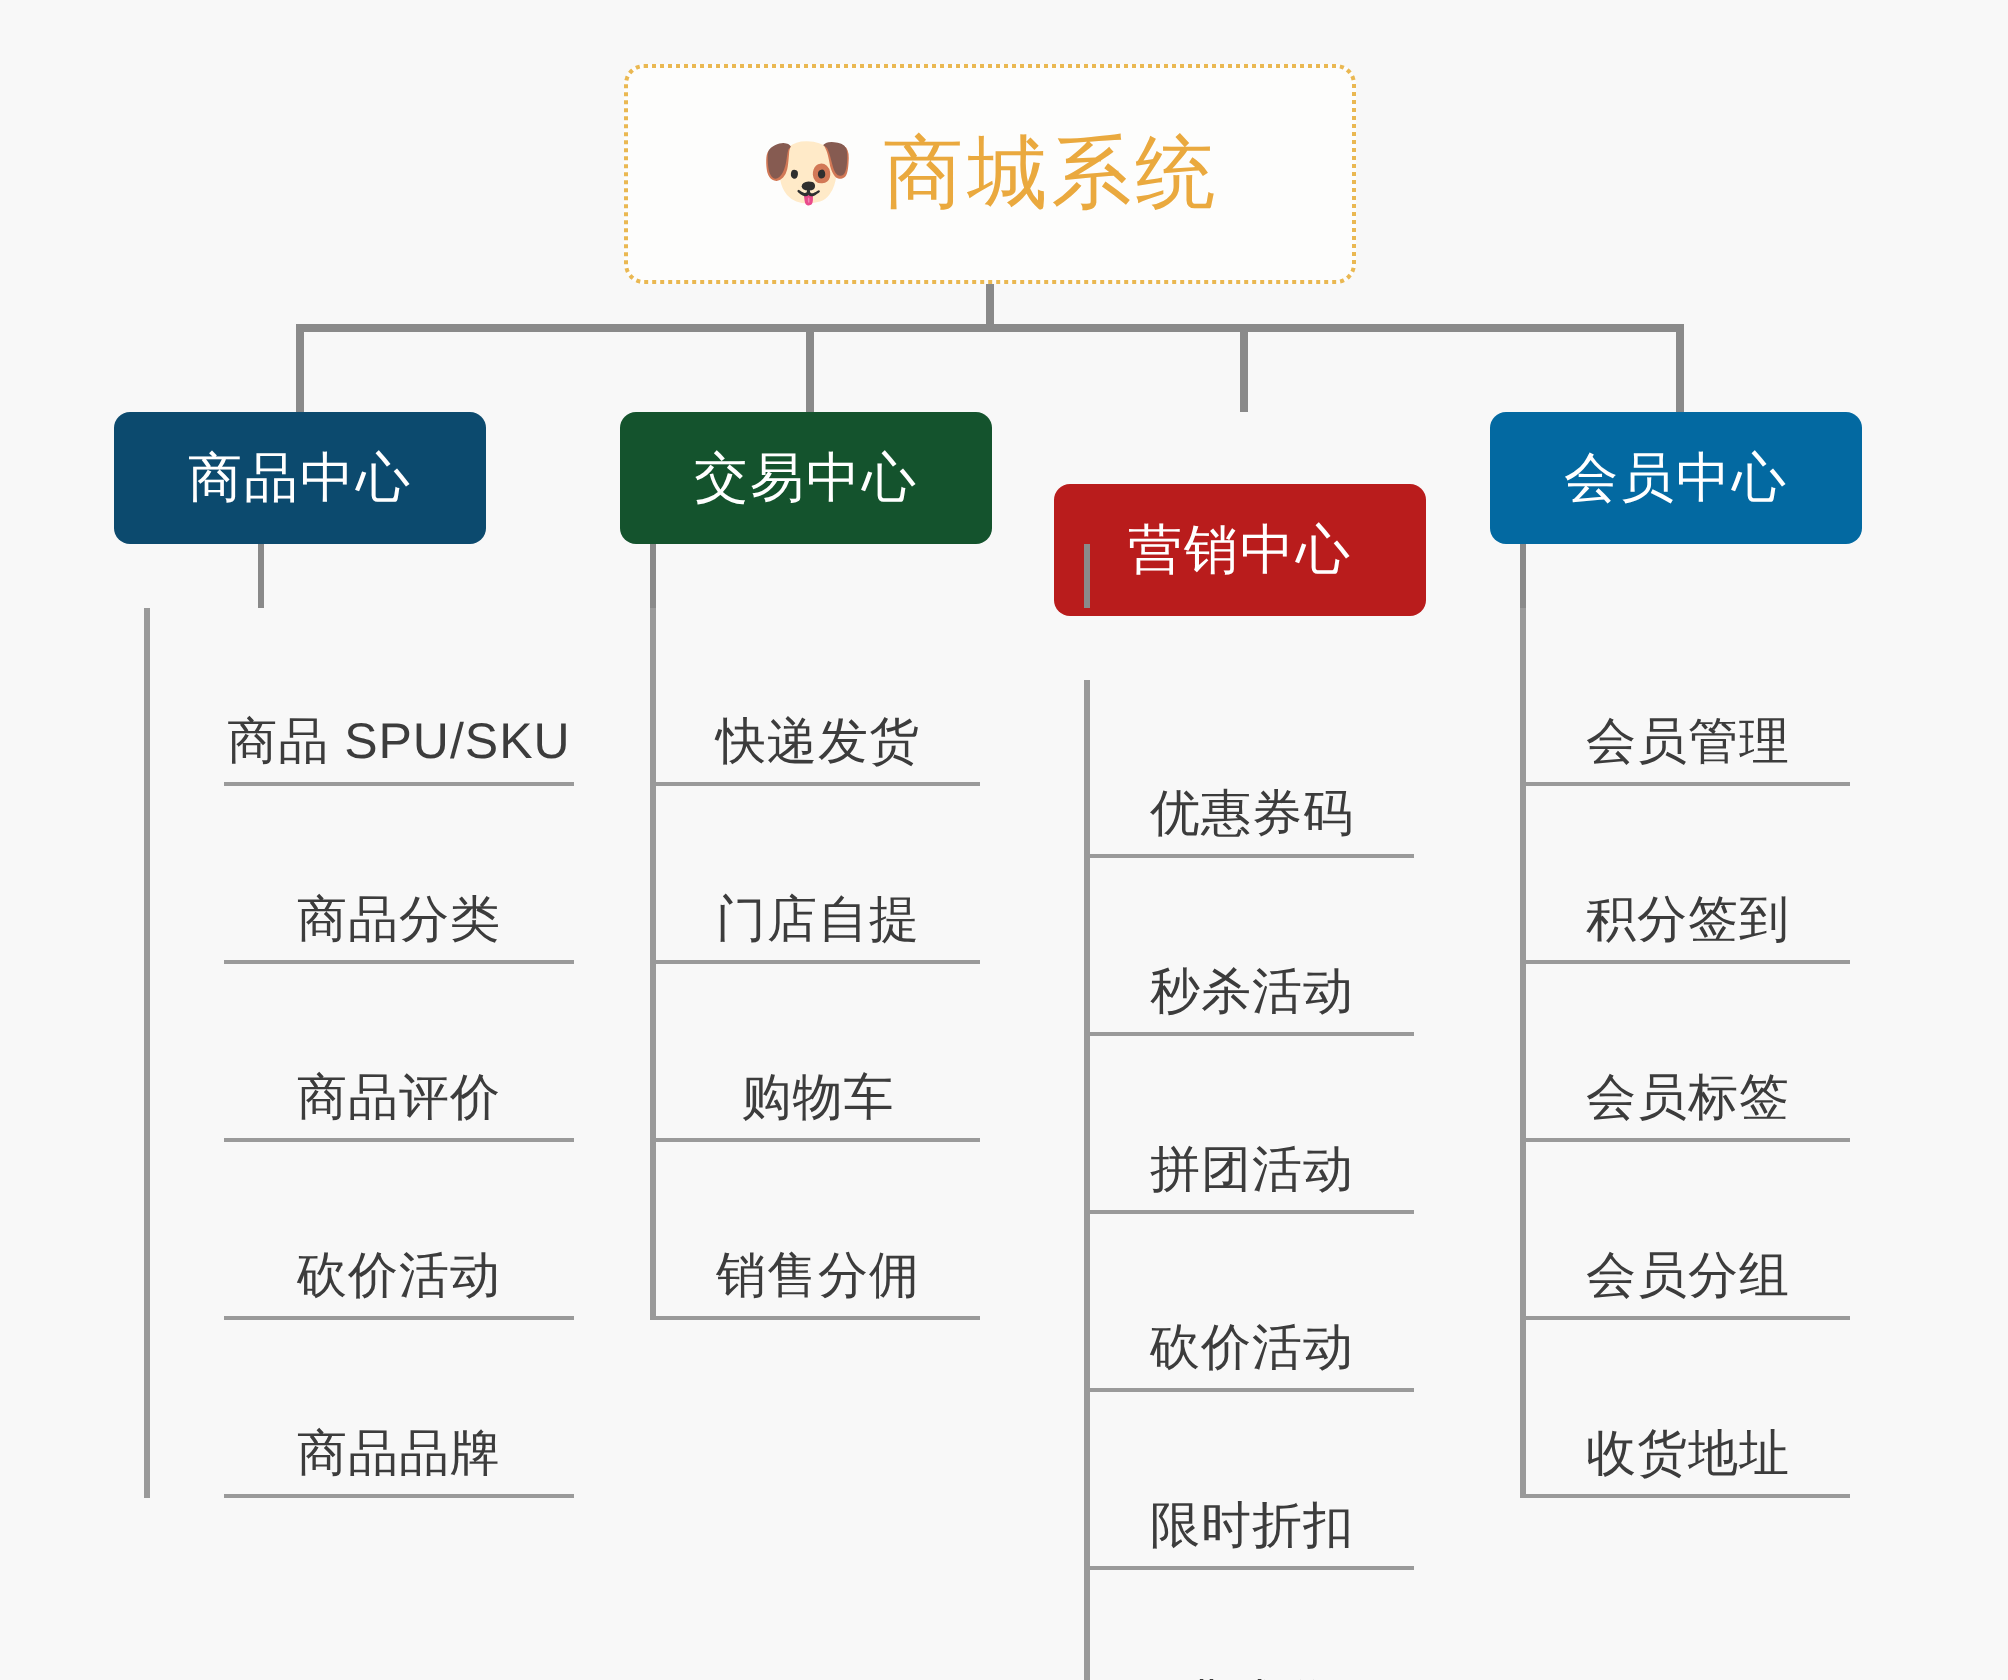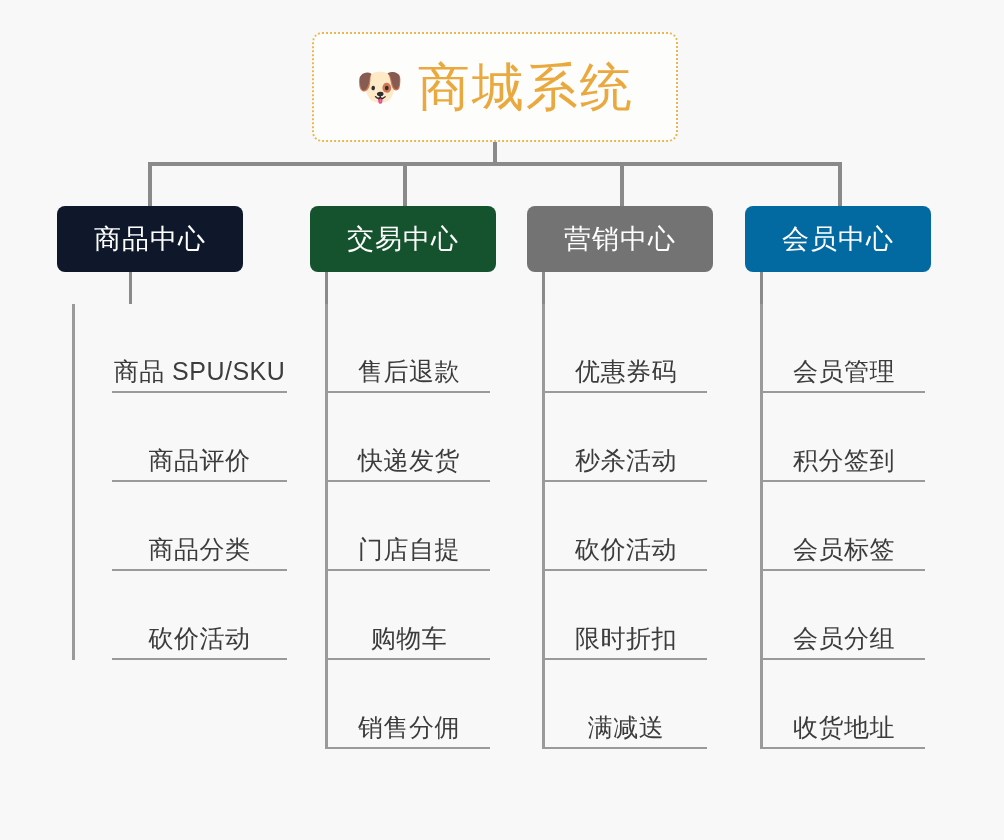--- a/index.html
+++ b/index.html
@@ -34,21 +34,21 @@
     align-items: center;
     justify-content: center;
     gap: 14px;
   }
   .root-emoji {
     font-size: 38px;
     line-height: 1;
     display: block;
   }
   .root-title {
-    font-size: 52px;
+    font-size: 40px;
     color: #eaa93e;
     letter-spacing: 2px;
     line-height: 1;
     white-space: nowrap;
   }
 
   
   .conn {
     position: absolute;
     background: #8a8a8a;
@@ -151,69 +151,72 @@
   </div>
 
   <div class="conn conn-stem"></div>
   <div class="conn conn-bar"></div>
   <div class="conn conn-drop d1"></div>
   <div class="conn conn-drop d2"></div>
   <div class="conn conn-drop d3"></div>
   <div class="conn conn-drop d4"></div>
 
   <div id="col-0" class="column">
-    <div class="col-head" style="background: #0f172a;">商品中心</div>
+    <div class="col-head" style="background: #0c4a6e;">商品中心</div>
     <div class="col-stem"></div>
     <div class="col-list">
         <div class="item">
           <span class="item-label">商品 SPU/SKU</span>
         </div>
         <div class="item">
+          <span class="item-label">商品分类</span>
+        </div>
+        <div class="item">
           <span class="item-label">商品评价</span>
         </div>
         <div class="item">
-          <span class="item-label">商品分类</span>
-        </div>
-        <div class="item">
           <span class="item-label">砍价活动</span>
+        </div>
+        <div class="item">
+          <span class="item-label">商品品牌</span>
         </div>
       </div>
   </div>
 
   <div id="col-1" class="column">
     <div class="col-head" style="background: #14532d;">交易中心</div>
     <div class="col-stem"></div>
     <div class="col-list">
         <div class="item">
-          <span class="item-label">售后退款</span>
-        </div>
-        <div class="item">
           <span class="item-label">快递发货</span>
         </div>
         <div class="item">
           <span class="item-label">门店自提</span>
         </div>
         <div class="item">
           <span class="item-label">购物车</span>
         </div>
         <div class="item">
           <span class="item-label">销售分佣</span>
         </div>
       </div>
   </div>
 
   <div id="col-2" class="column">
-    <div class="col-head" style="background: #737373;">营销中心</div>
+    <div class="col-head" style="background: #b91c1c; margin-top: 36px;">营销中心</div>
     <div class="col-stem"></div>
     <div class="col-list">
         <div class="item">
           <span class="item-label">优惠券码</span>
         </div>
         <div class="item">
           <span class="item-label">秒杀活动</span>
+        </div>
+        <div class="item">
+          <span class="item-label">拼团活动</span>
         </div>
         <div class="item">
           <span class="item-label">砍价活动</span>
         </div>
         <div class="item">
           <span class="item-label">限时折扣</span>
         </div>
         <div class="item">
           <span class="item-label">满减送</span>
         </div>

